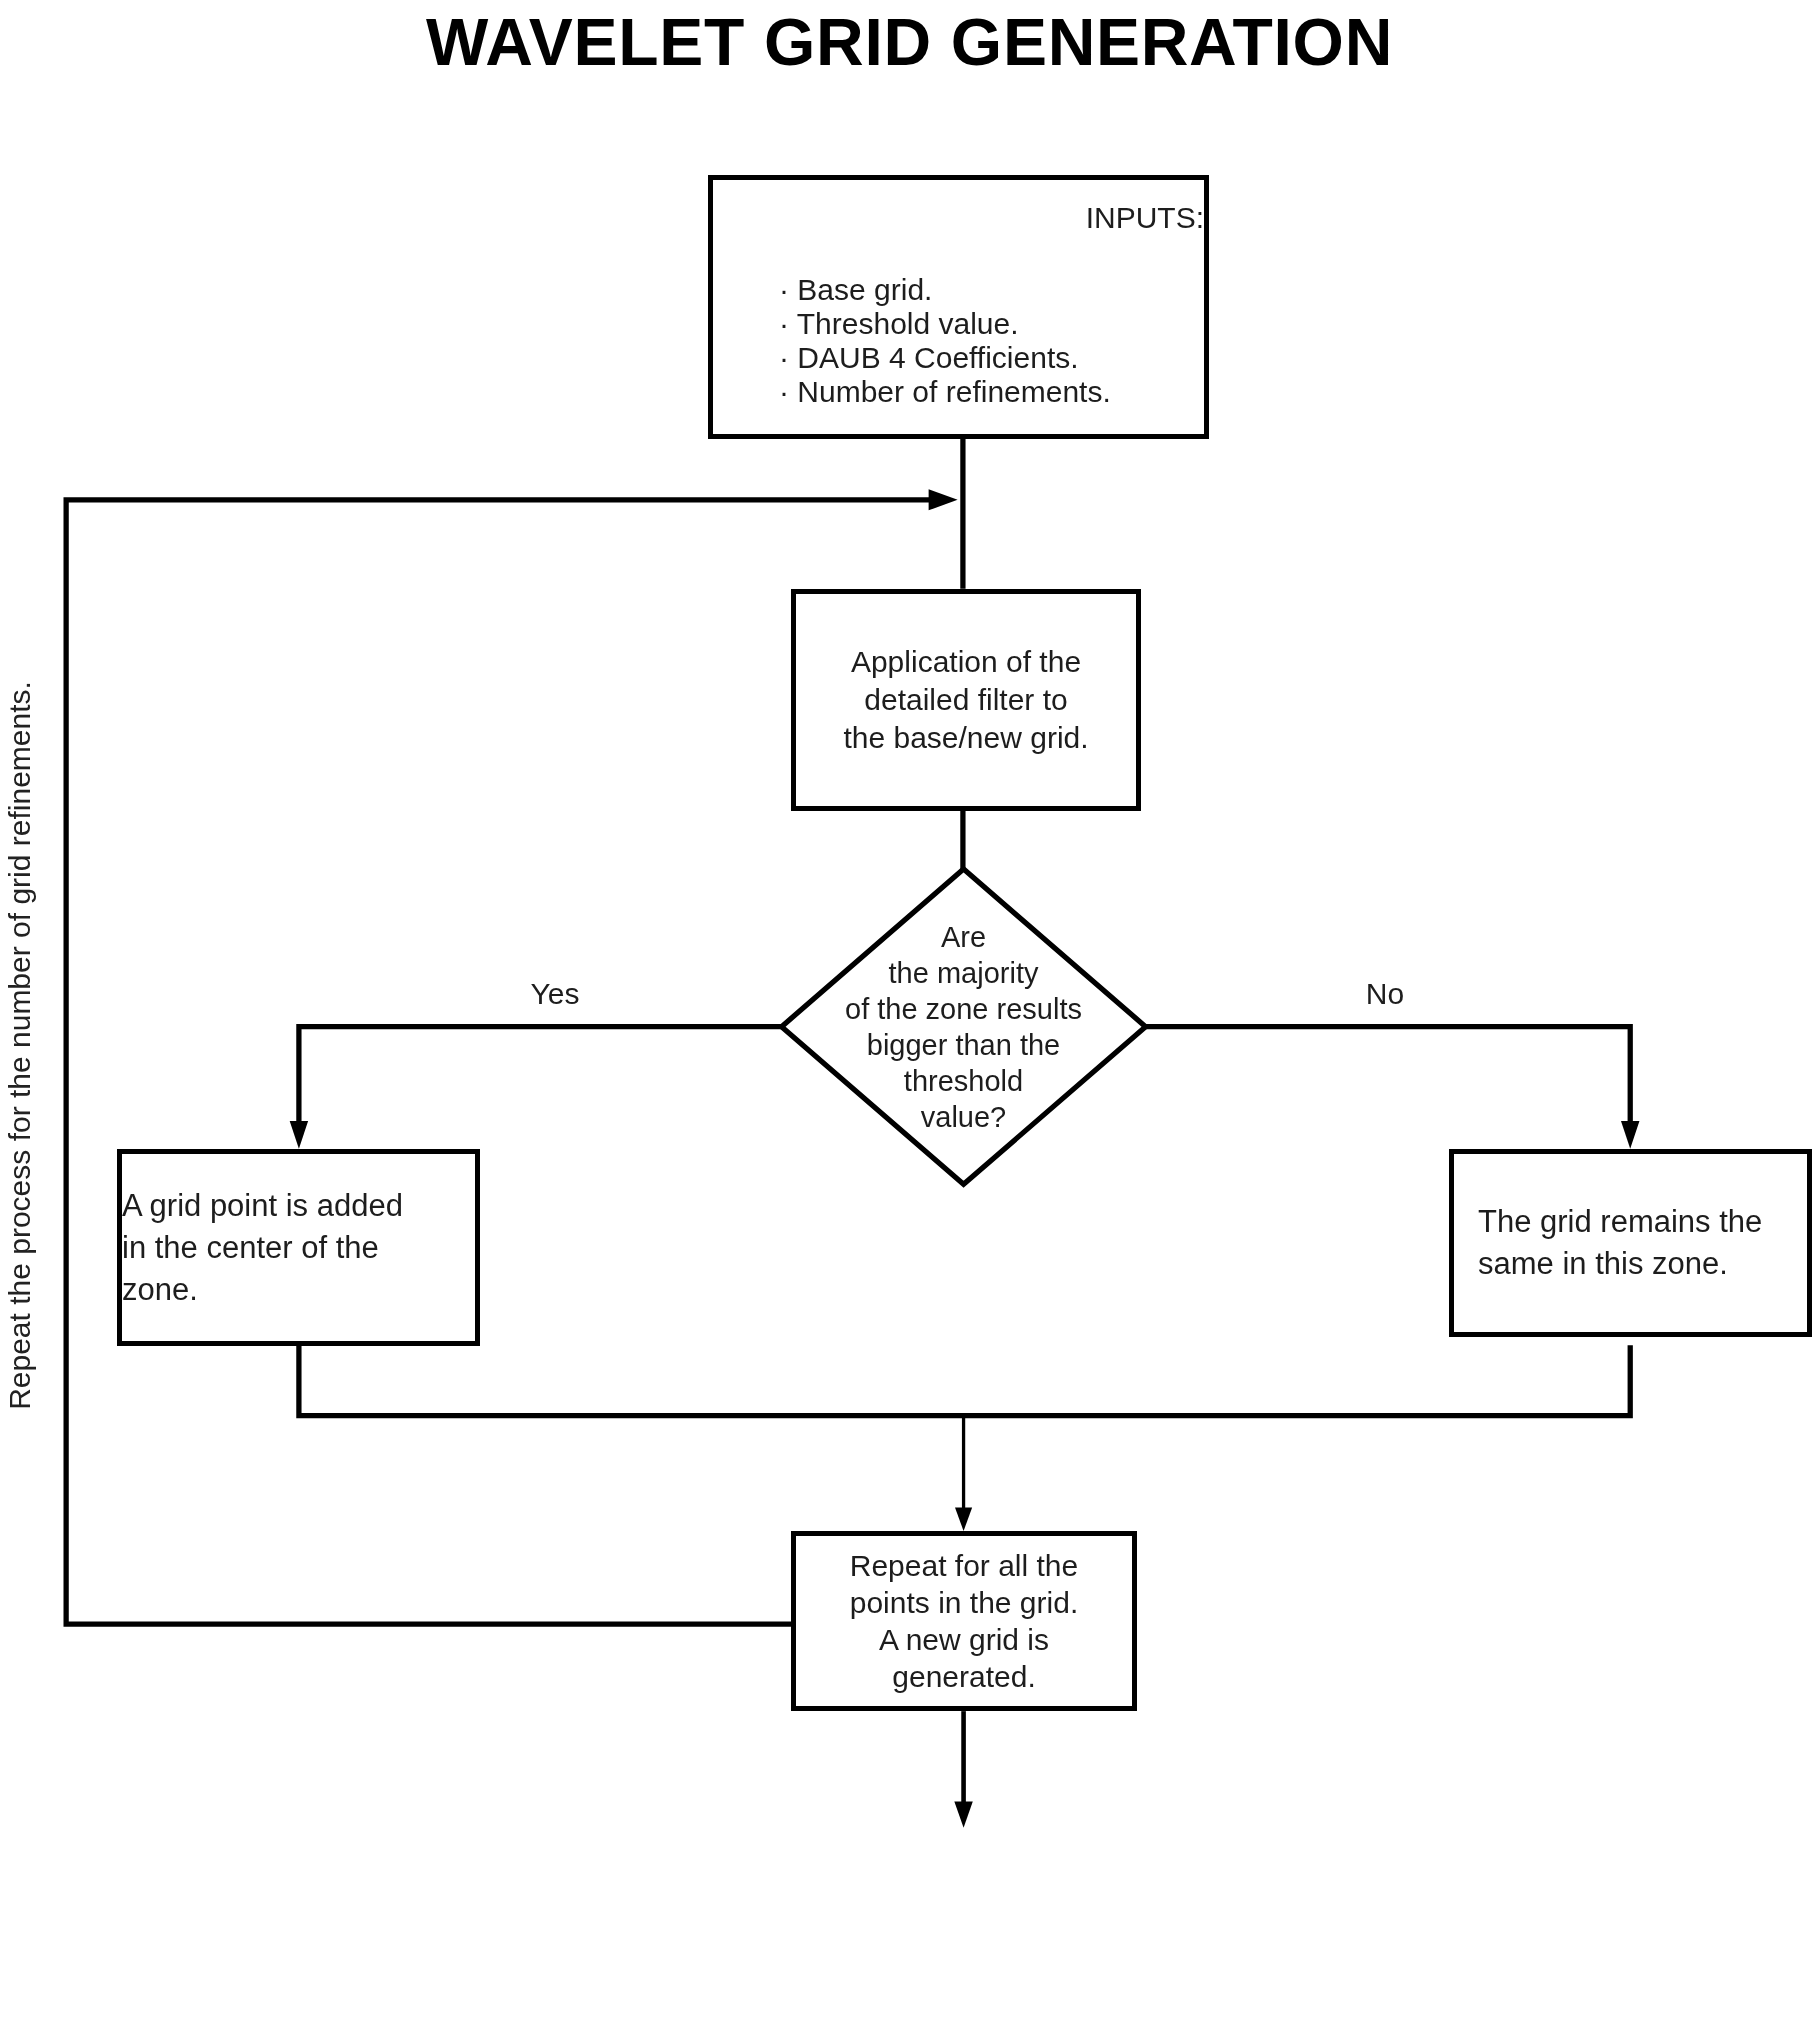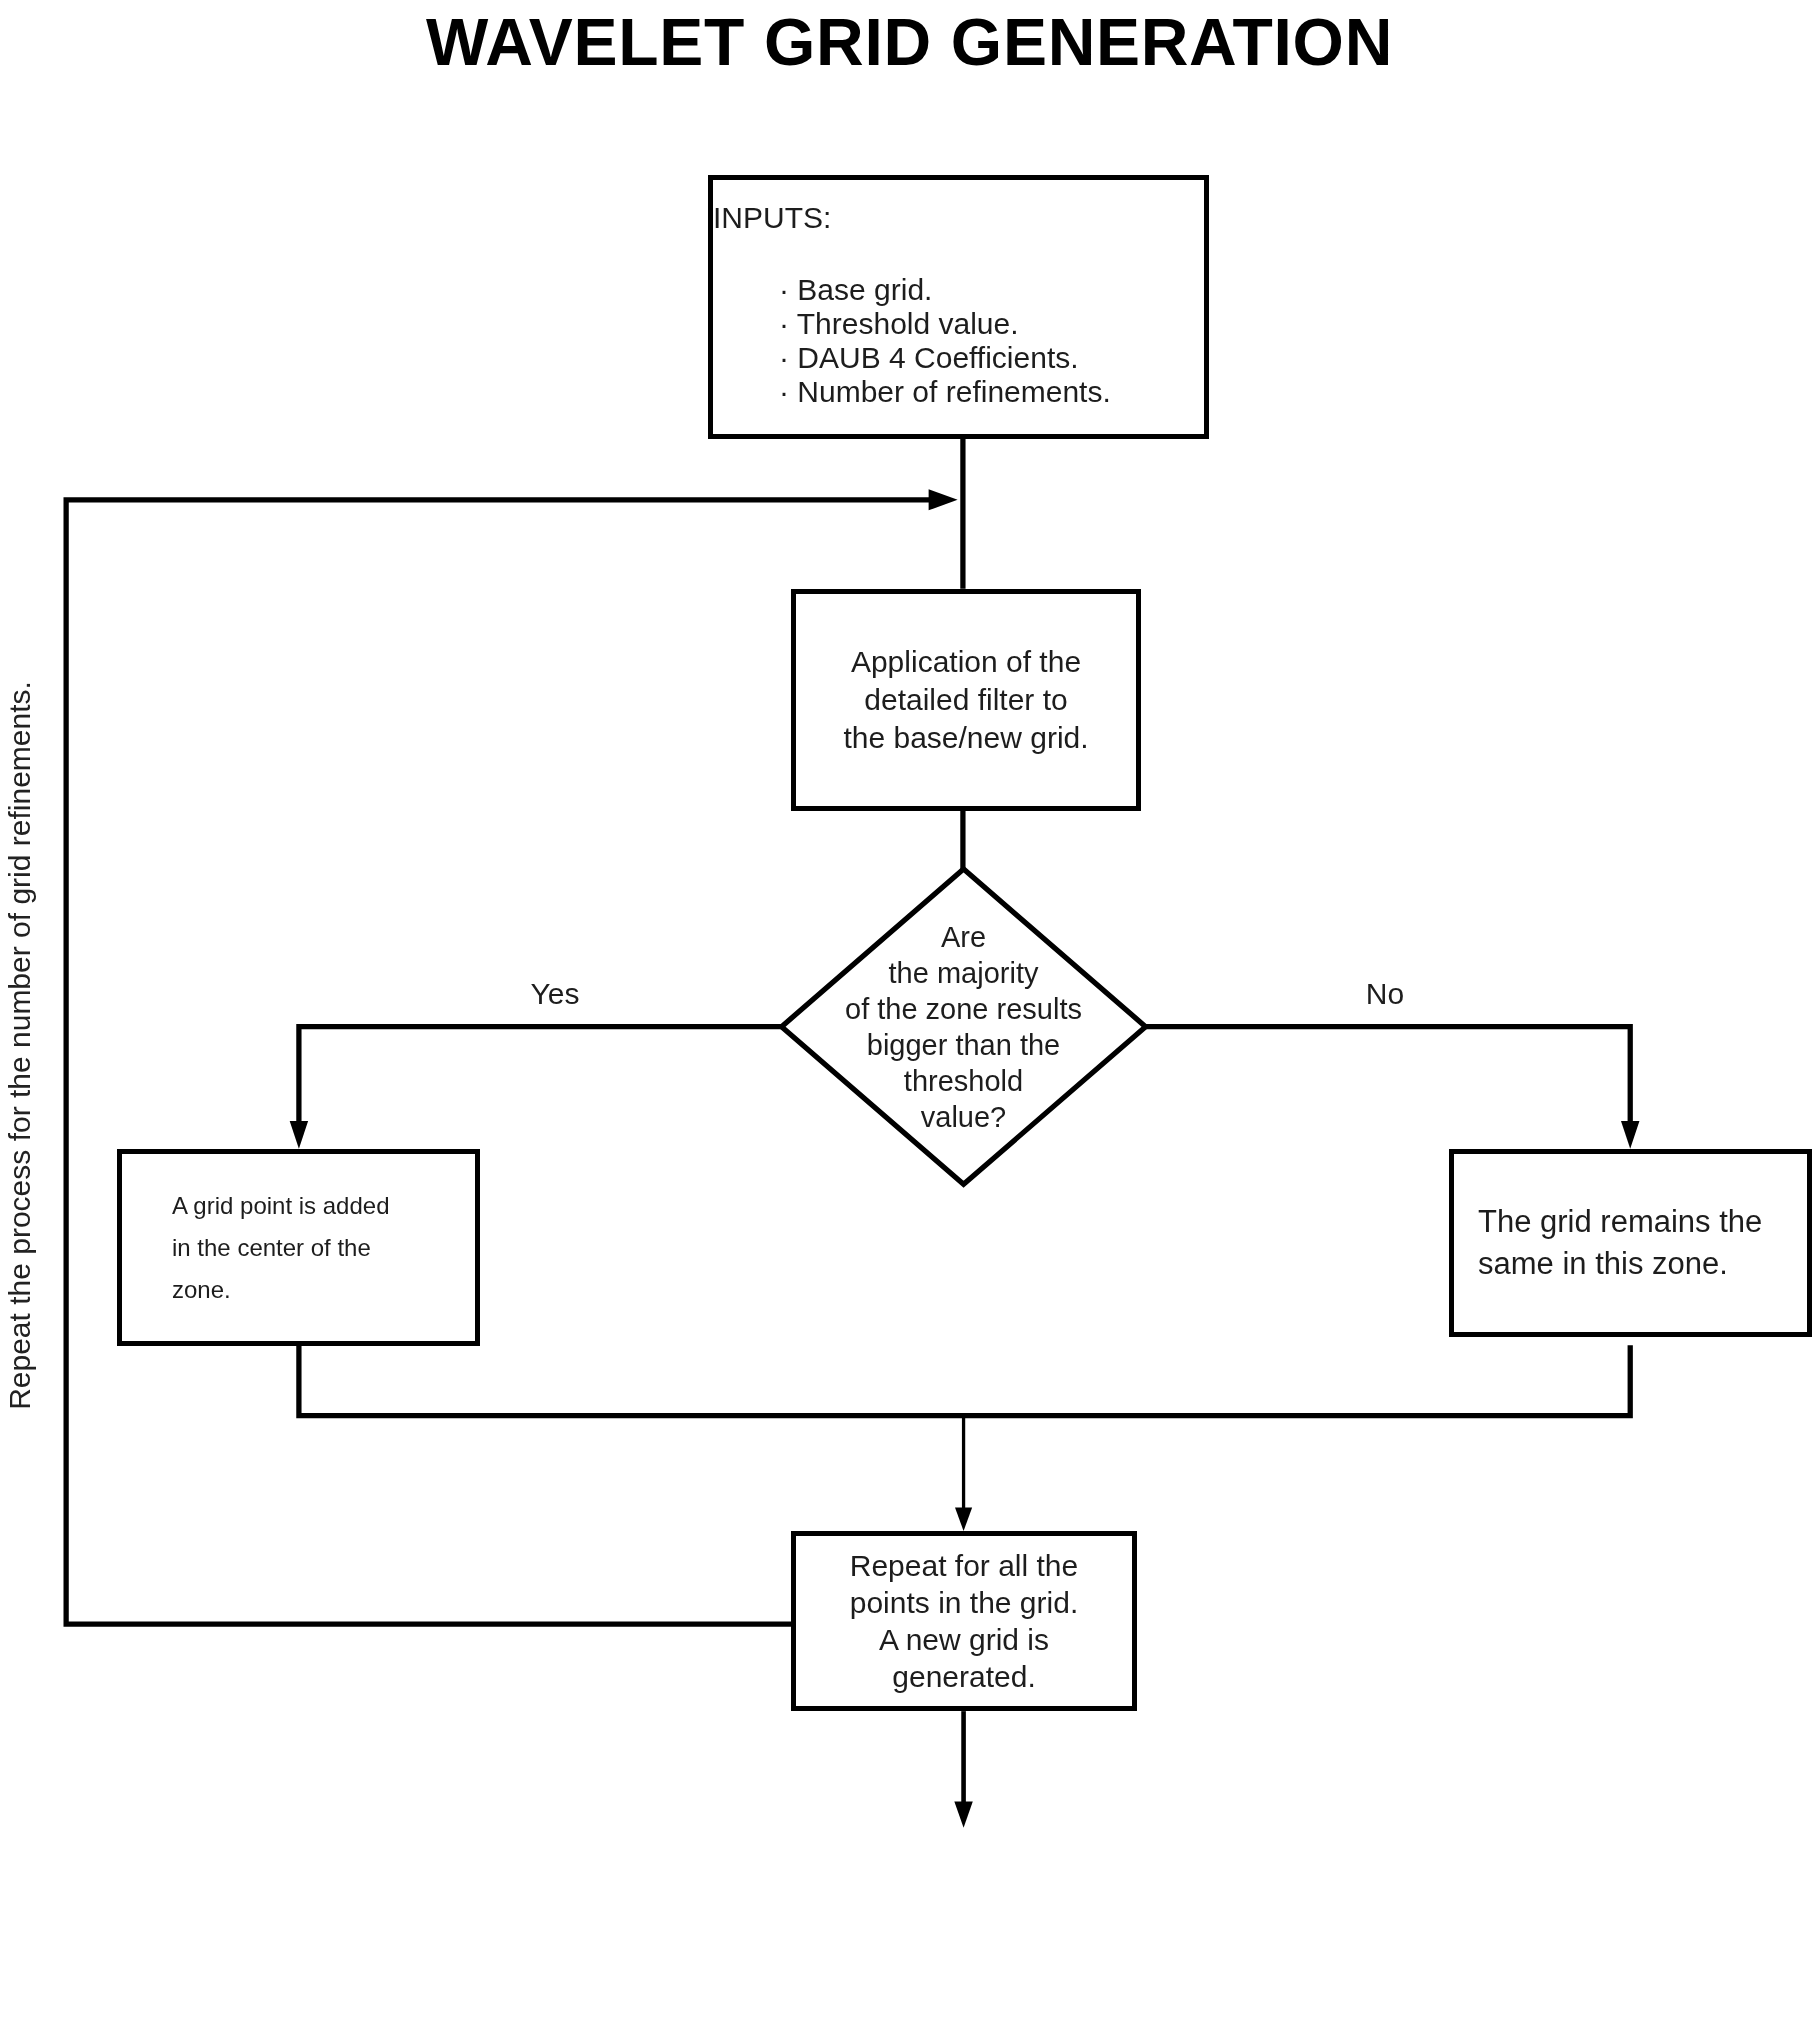--- a/index.html
+++ b/index.html
@@ -32,35 +32,35 @@
     font-size:30px;
     line-height:38px;
     white-space:pre-line;
     width:100%;
   }
   .center-text{text-align:center;}
   .left-text{text-align:left;}
   
   #inputs-box{left:708px;top:175px;width:501px;height:264px;display:block;}
   #inputs-box .hdr{
-    margin-top:18.5px;text-align:left;font-size:30px;line-height:37px;
+    margin-top:18.5px;text-align:right;font-size:30px;line-height:37px;
   }
   #inputs-box .bullets{
     margin-top:37px;margin-left:66px;
     font-size:30px;line-height:34px;
   }
   .bullet-line{display:block;}
   
   #apply-box{left:791px;top:589px;width:350px;height:222px;}
   #repeat-box{left:791px;top:1531px;width:346px;height:180px;}
   #ends-box{left:793px;top:1831px;width:345px;height:186px;}
   #repeat-box .node-text,#ends-box .node-text{line-height:37px;}
   
   #add-box{left:117px;top:1149px;width:363px;height:197px;}
-  #add-box .node-text{padding-left:30px;padding-right:6.6px;line-height:42px;font-size:24px;margin-left:20px;}
+  #add-box .node-text{padding-right:6.6px;line-height:42px;font-size:31px;}
   #same-box{left:1449px;top:1149px;width:363px;height:188px;}
   #same-box .node-text{padding-left:24px;padding-right:6.6px;line-height:42px;font-size:31px;}
   
   #diamond-label{
     position:absolute;left:792px;top:917px;width:343px;height:220px;
     z-index:2;display:flex;align-items:center;justify-content:center;
     text-align:center;font-size:29px;line-height:36px;white-space:pre-line;
   }
   .branch-label{
     position:absolute;z-index:2;font-size:30px;width:158px;text-align:center;

